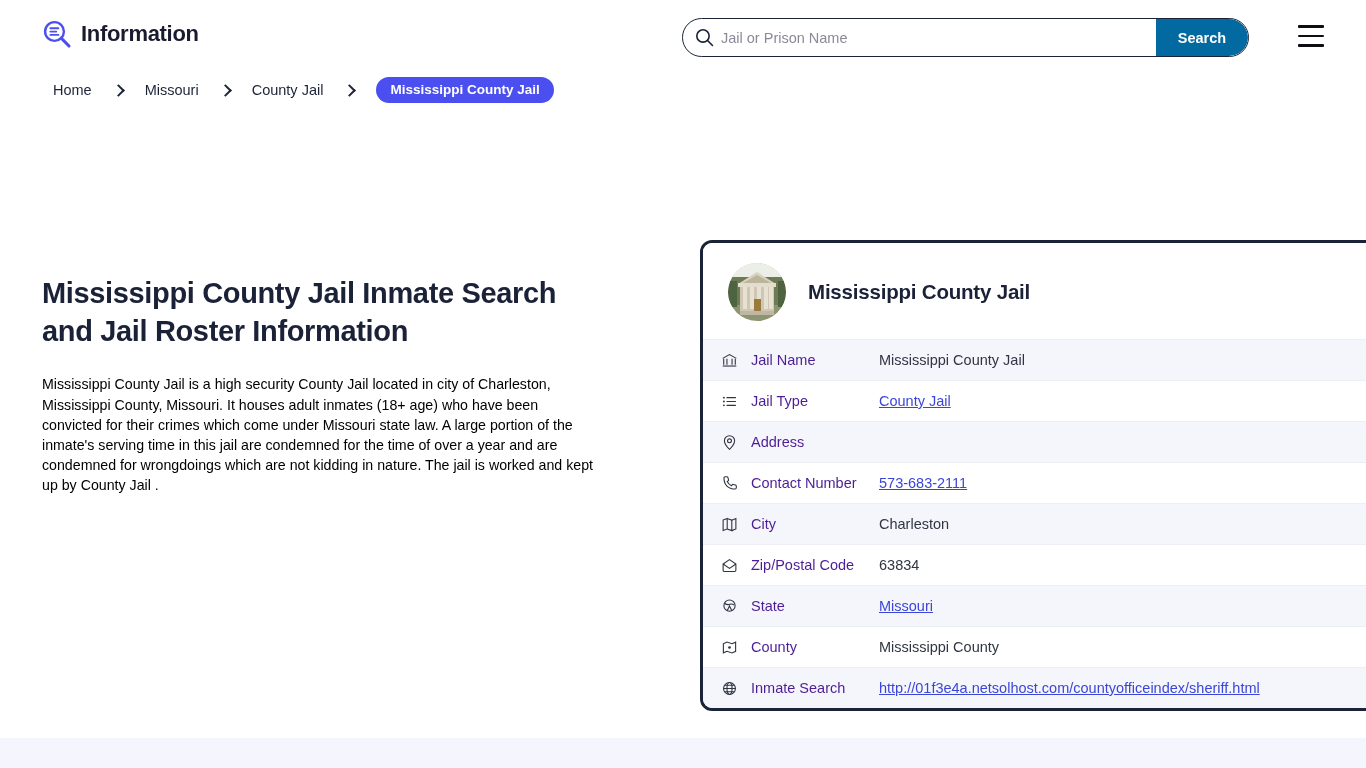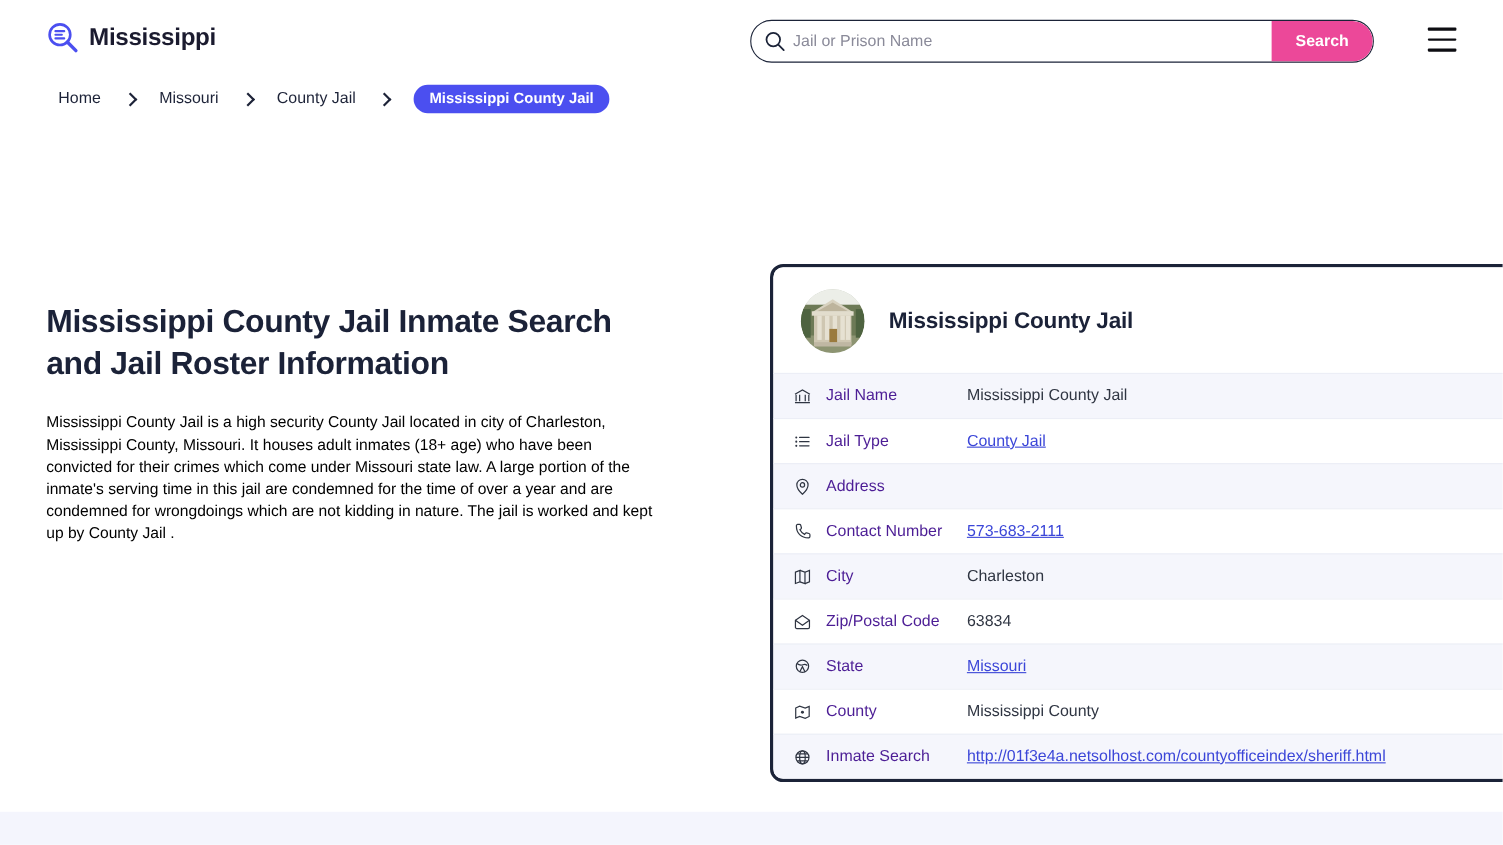--- a/index.html
+++ b/index.html
@@ -54,21 +54,21 @@
     border: none; outline: none;
     font-size: 14.5px;
     font-family: "Liberation Sans", sans-serif;
     color: #2b2b3b;
     background: transparent;
     padding: 0 4px;
   }
   .search-input::placeholder { color: #8a8a99; }
   .search-btn {
     width: 92px; height: 100%;
-    background: #ec4899;
+    background: #0369a1;
     color: #ffffff;
     border: none;
     font-size: 14.5px;
     font-weight: 700;
     font-family: "Liberation Sans", sans-serif;
     cursor: pointer;
     border-radius: 0 22px 22px 0;
   }
 
   .hamburger {
@@ -223,21 +223,21 @@
 <div class="header">
 
   <div class="logo-wrap">
     <svg class="logo-icon" viewBox="0 0 30 30">
       <circle cx="12.5" cy="12.5" r="9.4" fill="none" stroke="#4b4ff0" stroke-width="2.4"></circle>
       <line x1="19.2" y1="19.2" x2="27" y2="27" stroke="#4b4ff0" stroke-width="3.1" stroke-linecap="round"></line>
       <line x1="8.4" y1="9.3" x2="16.4" y2="9.3" stroke="#4b4ff0" stroke-width="1.9" stroke-linecap="round"></line>
       <line x1="8.4" y1="12.6" x2="14.2" y2="12.6" stroke="#4b4ff0" stroke-width="1.9" stroke-linecap="round"></line>
       <line x1="8.4" y1="15.9" x2="16.4" y2="15.9" stroke="#4b4ff0" stroke-width="1.9" stroke-linecap="round"></line>
     </svg>
-    <span class="logo-text">Mississippi</span>
+    <span class="logo-text">Information</span>
   </div>
 
   <div class="searchbar">
     <span class="search-icon-box">
       <svg width="19" height="19" viewBox="0 0 20 20">
         <circle cx="8.4" cy="8.4" r="6.5" fill="none" stroke="#1b2338" stroke-width="1.7"></circle>
         <line x1="13.2" y1="13.2" x2="18.4" y2="18.4" stroke="#1b2338" stroke-width="1.7" stroke-linecap="round"></line>
       </svg>
     </span>
     <input class="search-input" type="text" placeholder="Jail or Prison Name" style="">

